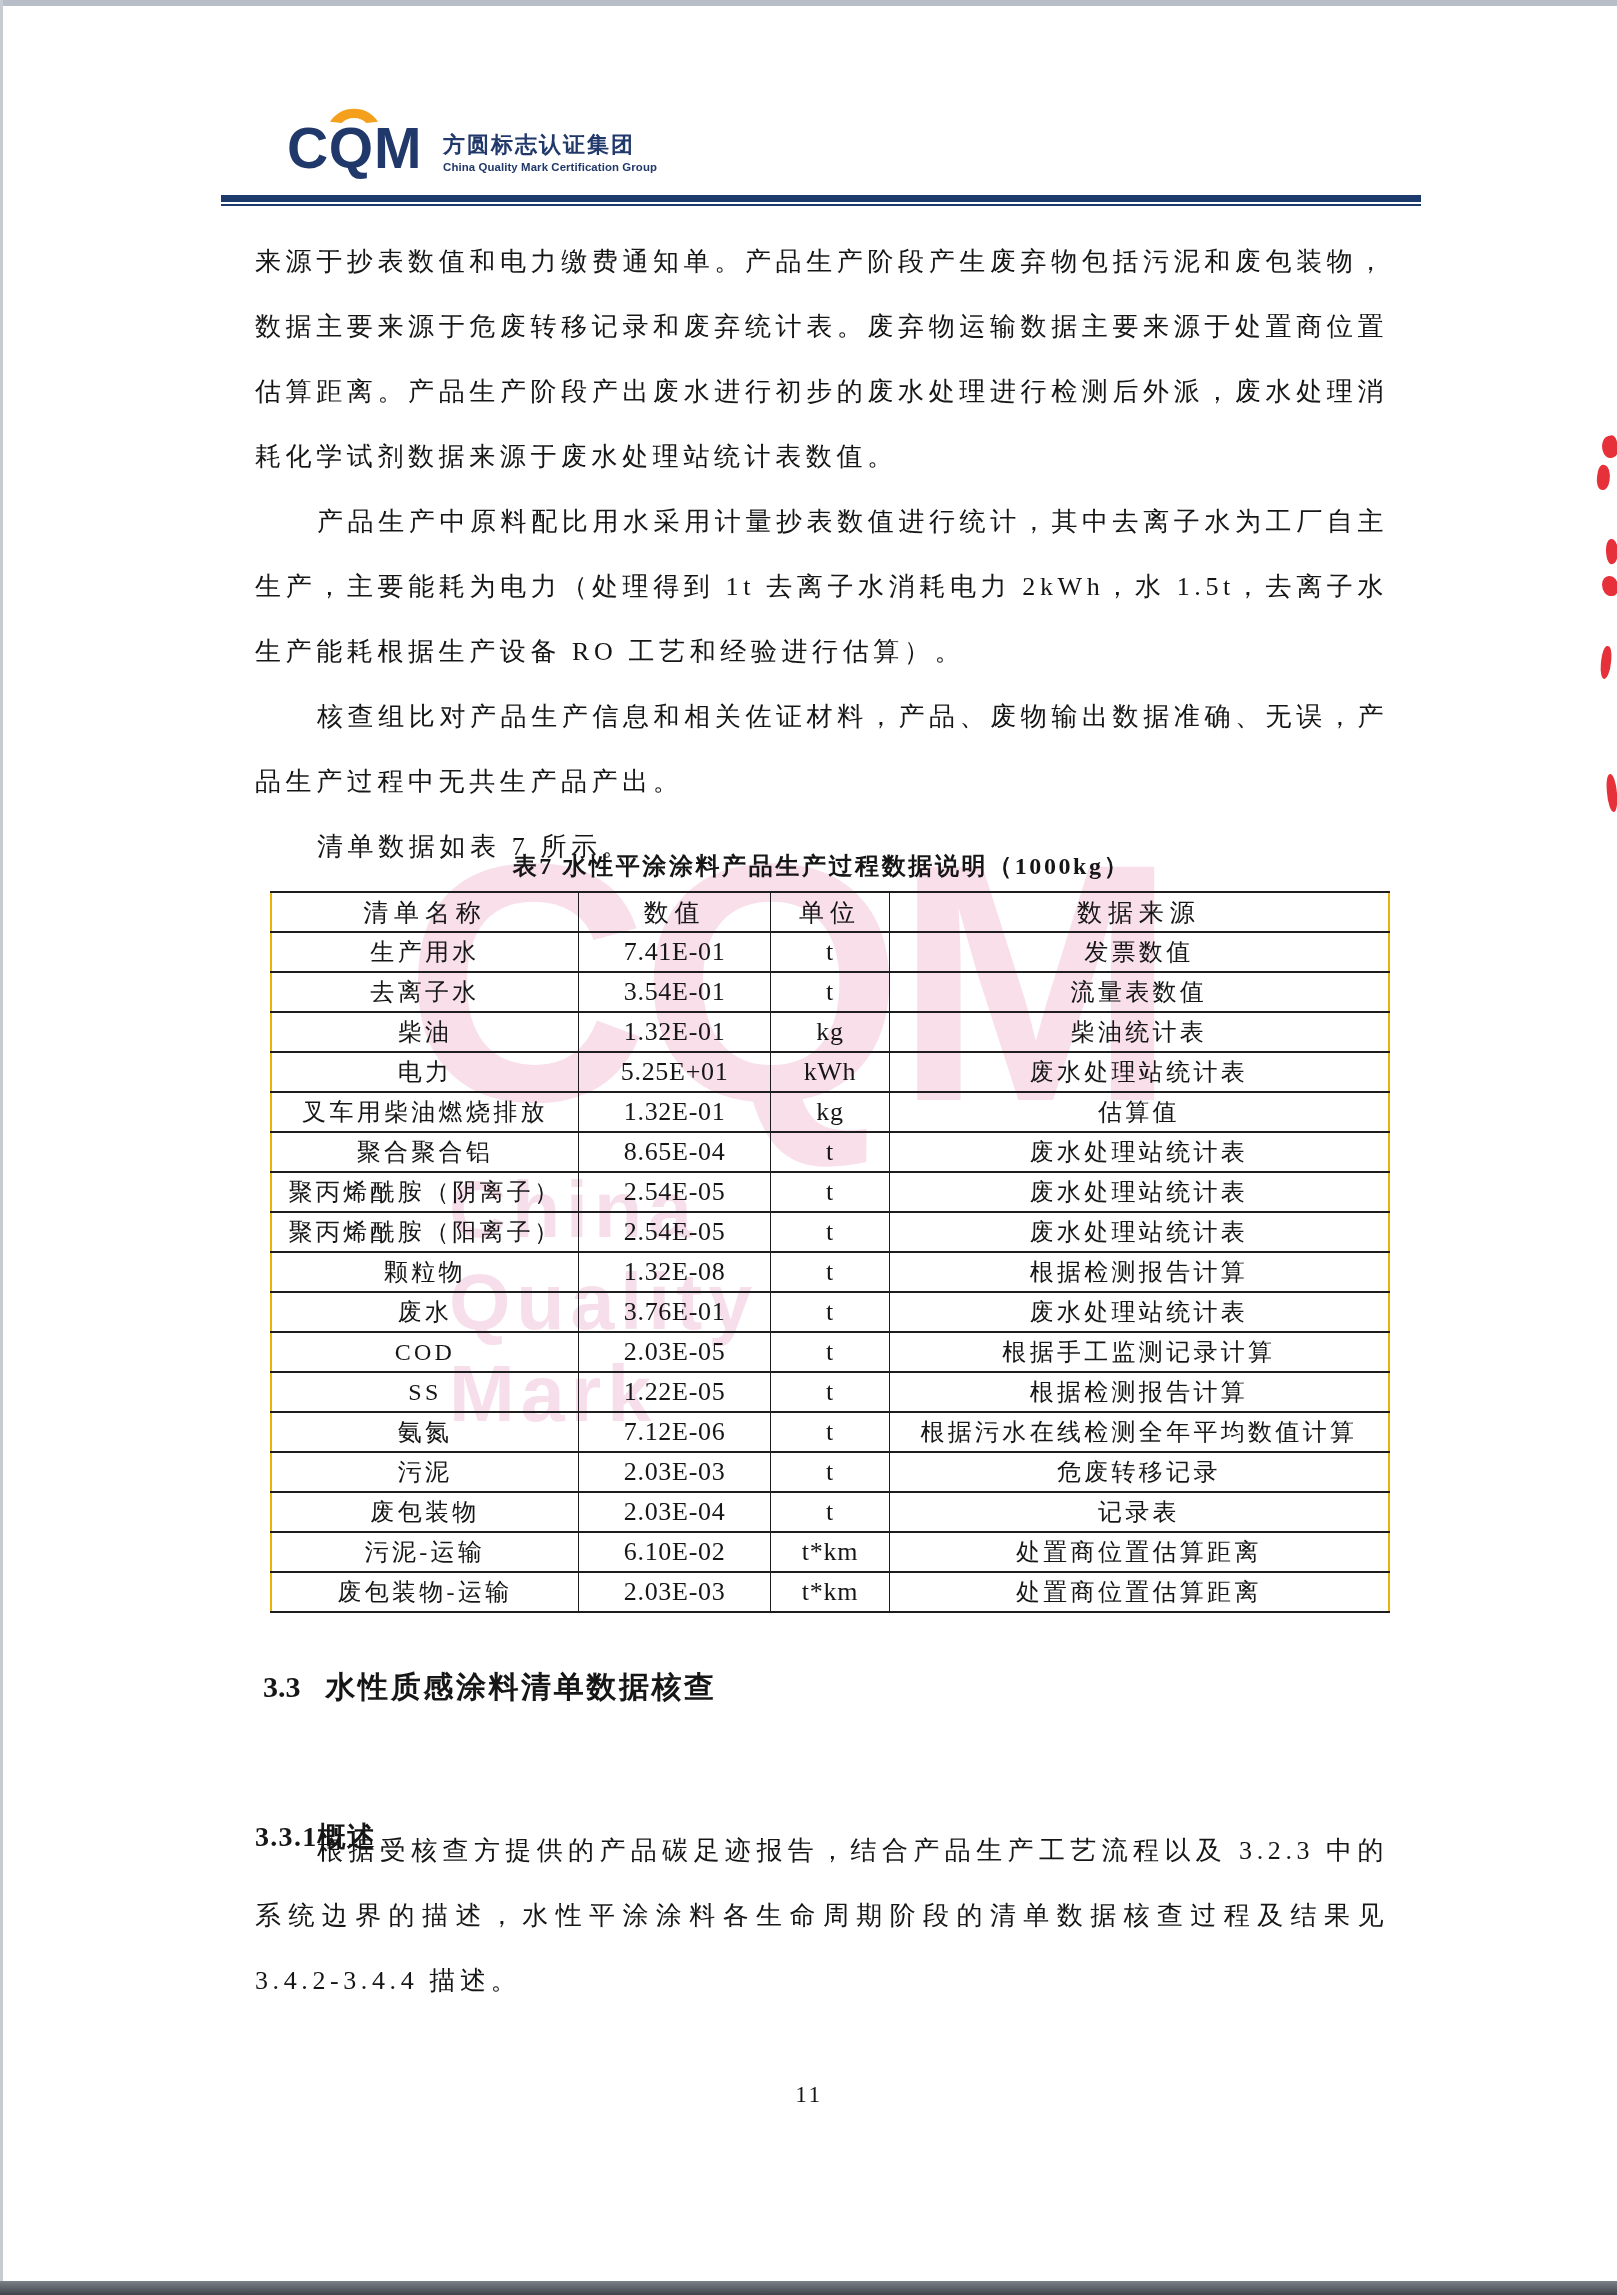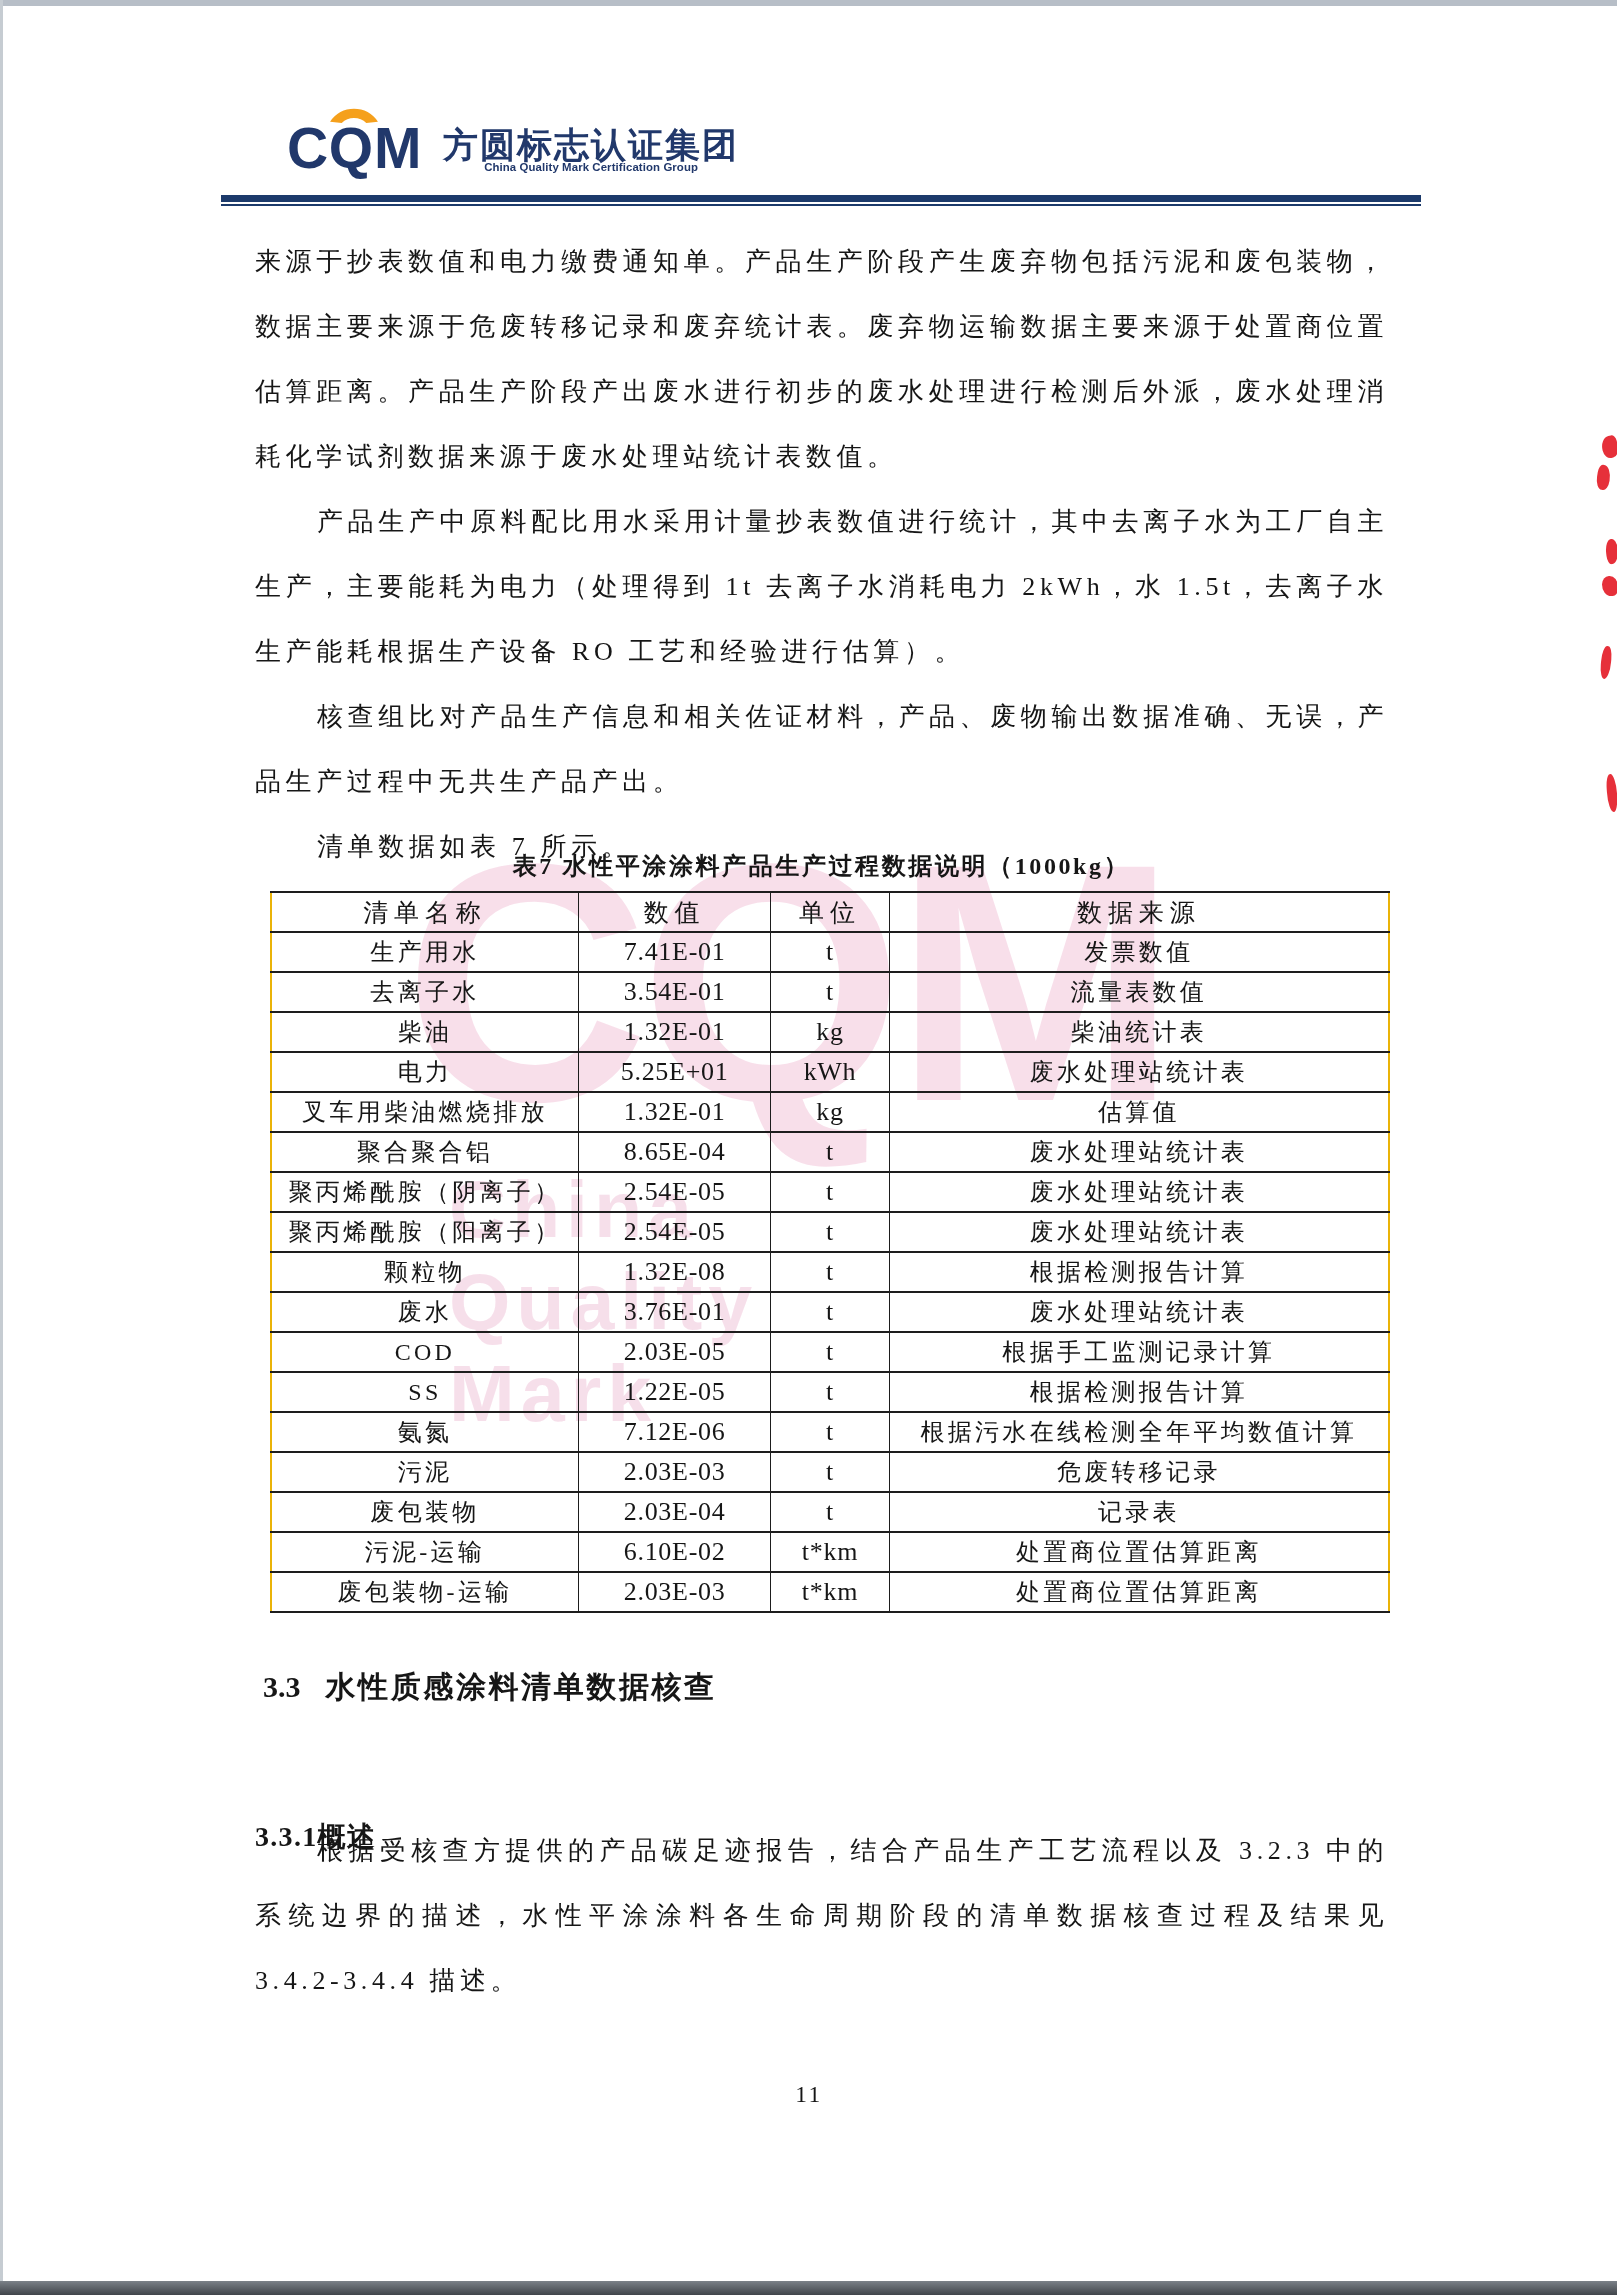--- a/index.html
+++ b/index.html
@@ -18,21 +18,21 @@
   .logo-row{display:flex;align-items:flex-end;}
   .cqm-wrap{position:relative;}
   .logo-arc{position:absolute;left:39px;top:-19.5px;}
   .cqm-text{
     font-family:"Liberation Sans","DejaVu Sans",sans-serif;
     font-weight:800;font-size:57px;line-height:57px;color:#21386b;letter-spacing:0.7px;
   }
   .logo-right{margin-left:21px;padding-bottom:2.6px;}
   .logo-cn{
     font-family:"Liberation Sans","DejaVu Sans",sans-serif;
-    font-weight:700;font-size:35px;line-height:29px;color:#21386b;letter-spacing:2px;
+    font-weight:700;font-size:22px;line-height:29px;color:#21386b;letter-spacing:2px;
   }
   .logo-en{
     font-family:"Liberation Sans","DejaVu Sans",sans-serif;
     font-weight:700;font-size:11.4px;line-height:14.3px;color:#21386b;letter-spacing:0.1px;margin-top:1.3px;text-align:center;
   }
   .header-rule{position:absolute;left:221px;top:195px;width:1200px;}
   .rule-thick{height:6.5px;background:#1c3a6b;}
   .rule-thin{height:2px;background:#1c3a6b;margin-top:2.6px;}
   
   .watermark{position:absolute;left:0;top:0;z-index:1;pointer-events:none;}

